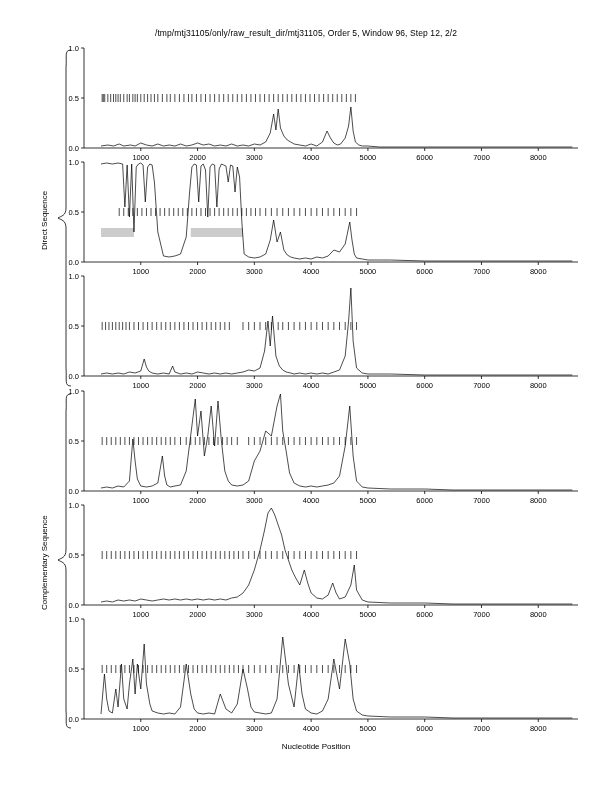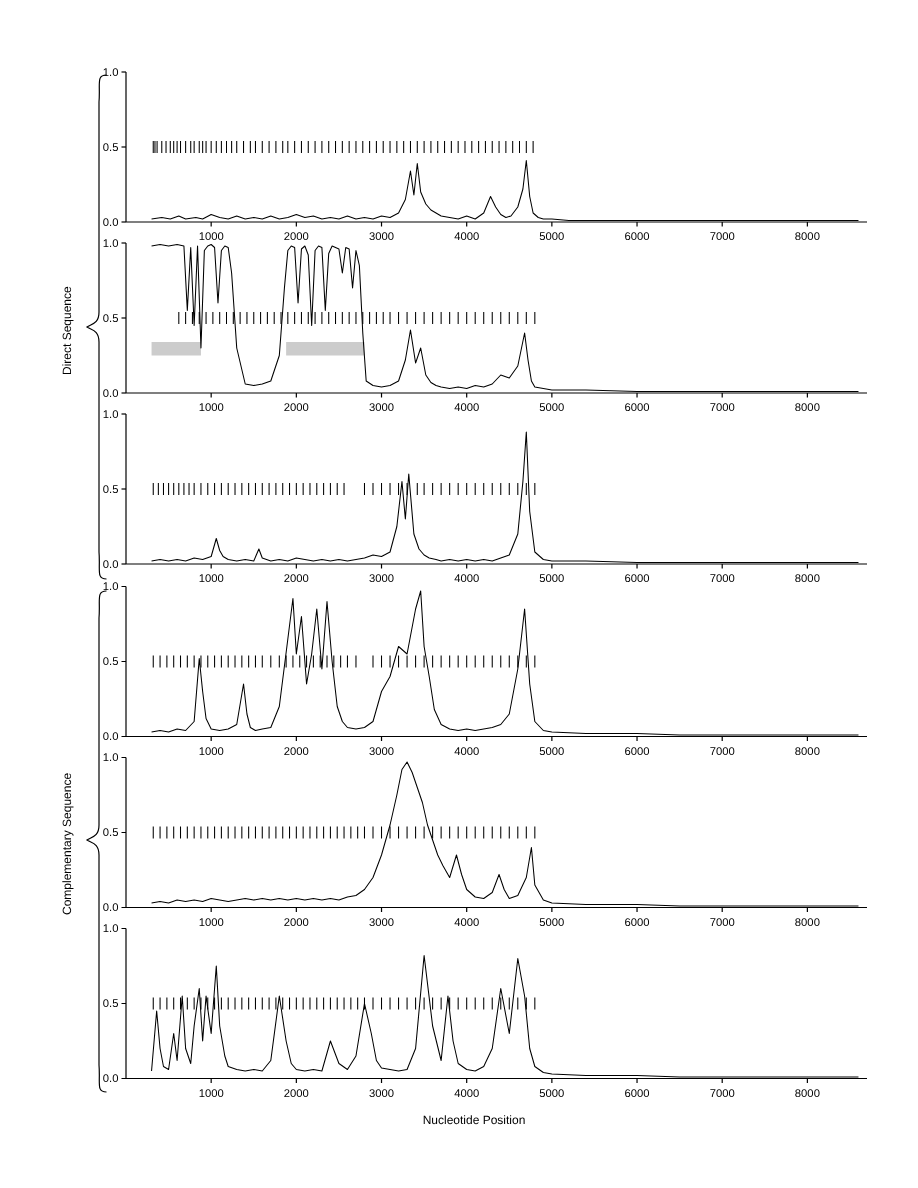--- a/index.html
+++ b/index.html
@@ -23,20 +23,21 @@
     position:absolute;width:612px;text-align:center;font-size:8px;
   }
   .brace{position:absolute;}
   text{font-family:"Liberation Sans", sans-serif;}
 </style>
 </head>
 <body>
 
 <div id="root">
 
+  <div class="title">/tmp/mtj31105/only/raw_result_dir/mtj31105, Order 5, Window 96, Step 12, 2/2</div>
 
   <div class="ylabel" style="left:40px;top:250px;transform:rotate(-90deg);">Direct Sequence</div>
   <div class="ylabel" style="left:40px;top:610px;transform:rotate(-90deg);">Complementary Sequence</div>
 
   <div class="xlabel" style="left:10px;top:742px;">Nucleotide Position</div>
 
   <svg class="brace" style="left:57px;top:48px;" width="16" height="340" viewBox="0 0 16 340">
     <path d="M14 2 C7 2, 10 8, 9 20 L9 160 C9 168, 4 168, 1 170 C4 172, 9 172, 9 180 L9 320 C10 332, 7 338, 14 338" fill="none" stroke="#000" stroke-width="0.8"></path>
   </svg>
 

